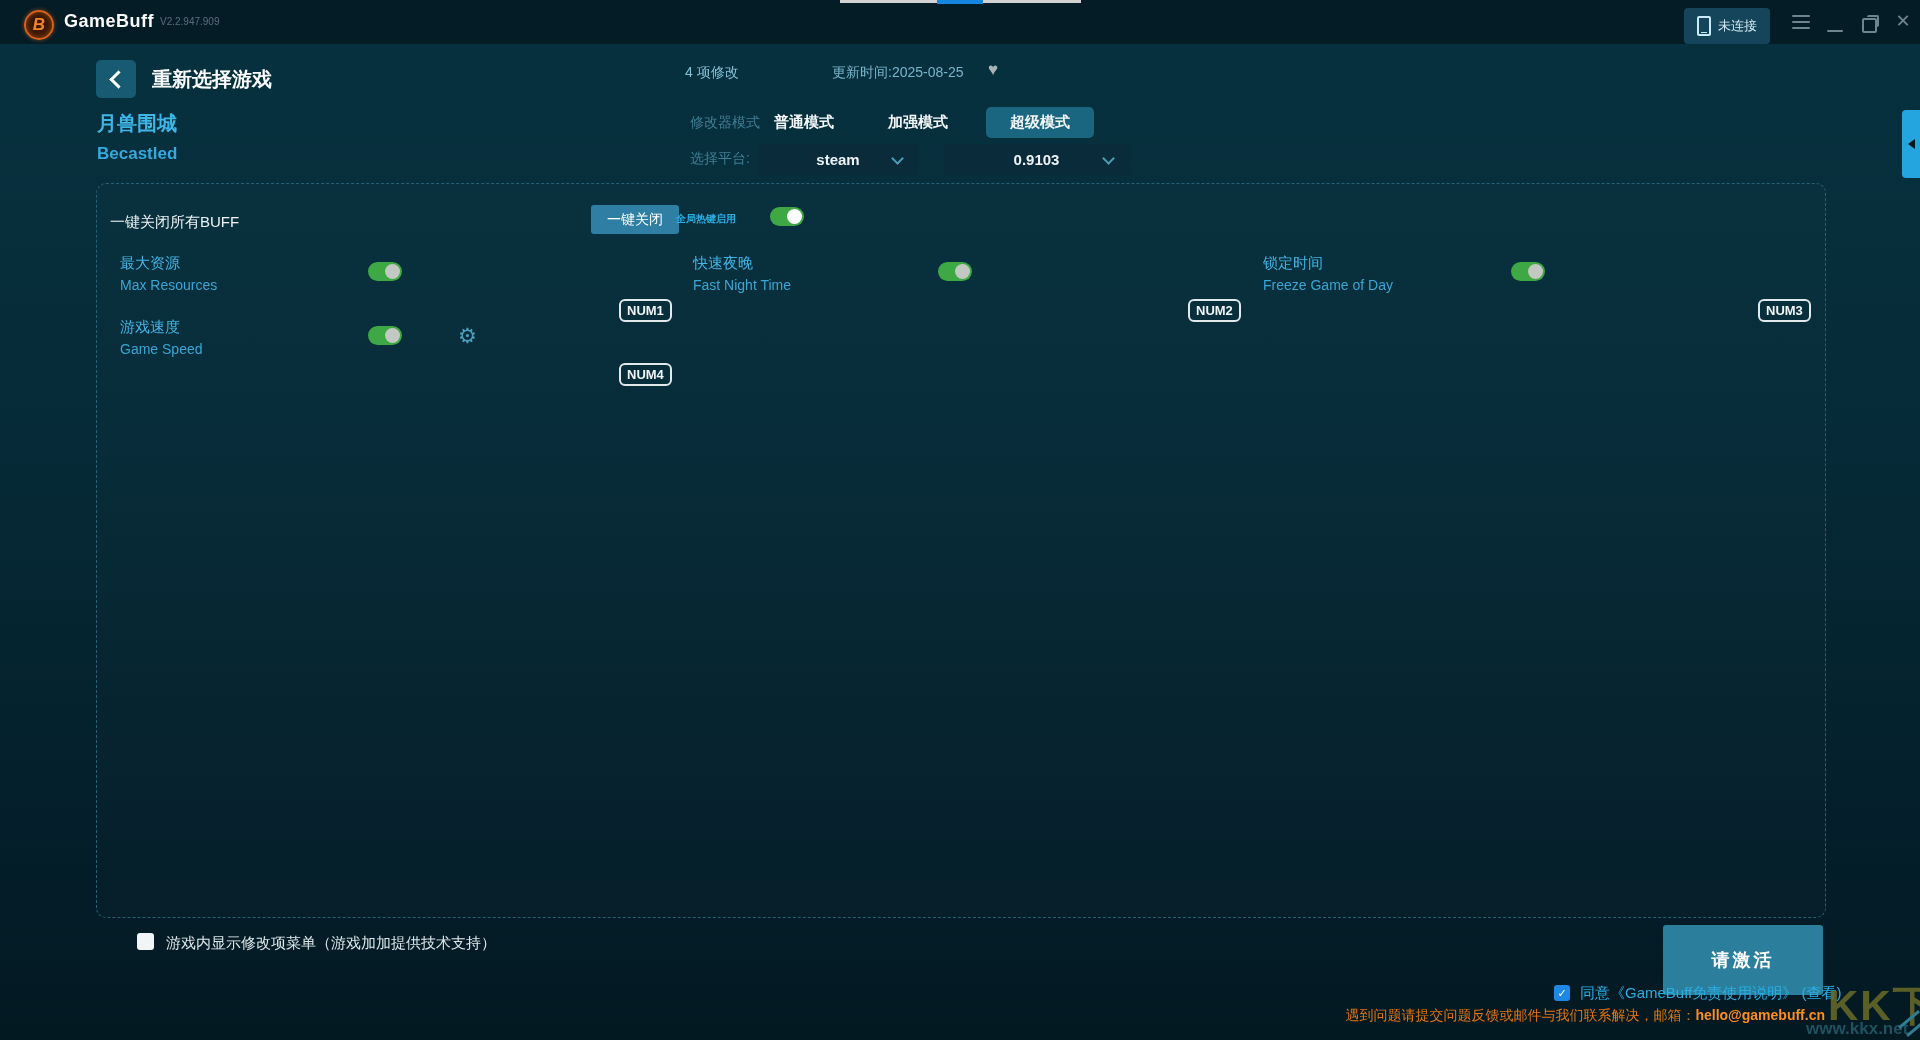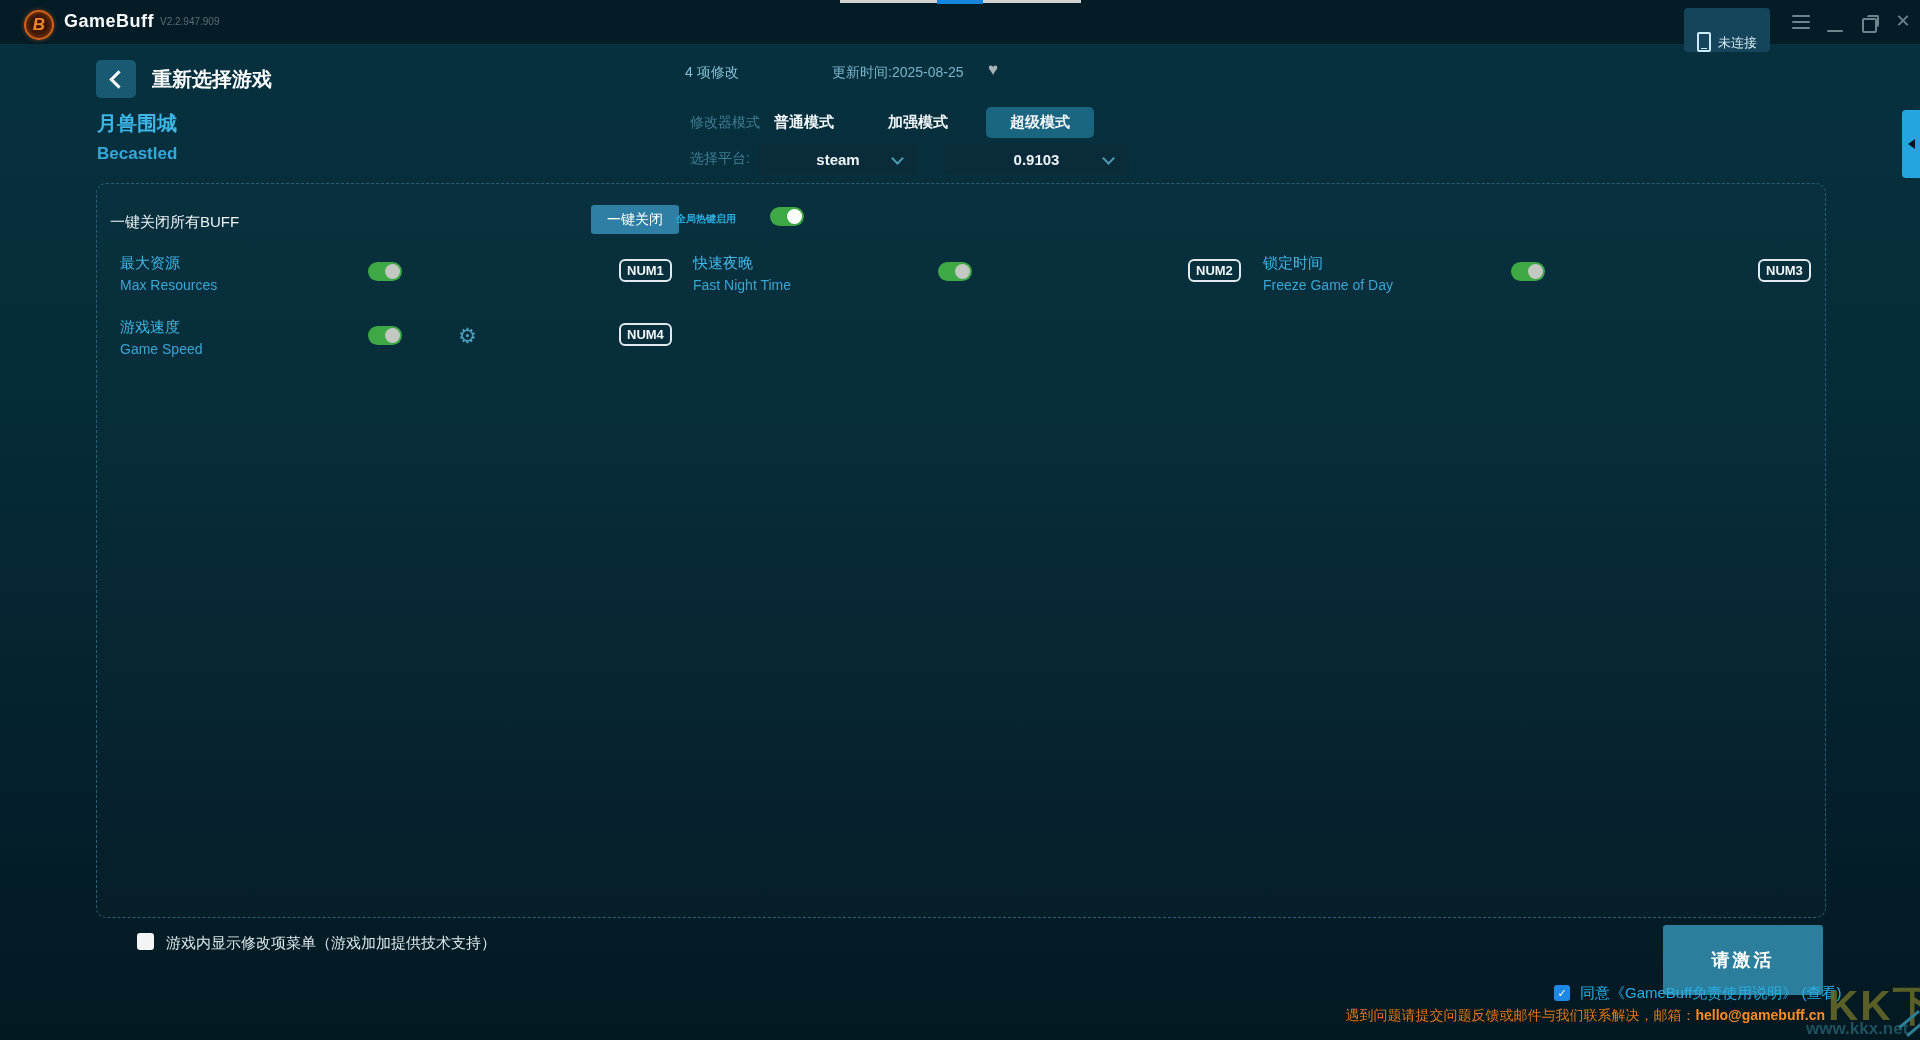--- a/index.html
+++ b/index.html
@@ -8,22 +8,22 @@
        font-family:"Liberation Sans","DejaVu Sans",sans-serif;color:#e6eef2;-webkit-font-smoothing:antialiased;}
   .abs{position:absolute;}
   
   .topbar{position:absolute;top:0;left:0;right:0;height:44px;background:#041c26;}
   .logo{position:absolute;left:24px;top:10px;width:26px;height:26px;border-radius:50%;
         background:radial-gradient(circle at 50% 55%,#3a1503 30%,#160801 100%);
         border:2px solid #d8611a;box-shadow:0 0 6px rgba(240,120,30,.6) inset,0 0 4px rgba(240,120,30,.5);
         display:flex;align-items:center;justify-content:center;color:#f08428;font-weight:bold;font-size:17px;font-style:italic;}
   .appname{position:absolute;left:64px;top:11px;font-size:18px;font-weight:bold;color:#fbfdfe;letter-spacing:.5px;}
   .appver{position:absolute;left:160px;top:16px;font-size:10px;color:#55707c;}
-  .connect-btn{position:absolute;left:1684px;top:8px;width:86px;height:44px;background:#15455a;border-radius:4px;
-        display:flex;align-items:flex-end;justify-content:center;gap:7px;}
+  .connect-btn{position:absolute;left:1684px;top:8px;width:86px;height:36px;background:#15455a;border-radius:4px;
+        display:flex;align-items:center;justify-content:center;gap:7px;}
   .phone{width:10px;height:16px;border:2px solid #c9eaf6;border-radius:2px;position:relative;}
   .phone::after{content:"";position:absolute;bottom:1px;left:2px;right:2px;height:1.5px;background:#c9eaf6;}
   .connect-label{font-size:13px;color:#d2e9f2;}
   .winbtn{position:absolute;top:12px;color:#6f858e;display:flex;align-items:center;justify-content:center;width:24px;height:20px;}
   .burger{display:flex;flex-direction:column;gap:3.5px;}
   .burger i{display:block;width:18px;height:2.2px;background:#6f858e;border-radius:1px;}
   .mini{width:16px;height:2.2px;background:#6f858e;border-radius:1px;}
   .restore{position:relative;width:11px;height:11px;border:2px solid #6f858e;border-radius:2px;}
   .restore::before{content:"";position:absolute;top:-5px;left:3px;width:10px;height:10px;
         border-top:2px solid #6f858e;border-right:2px solid #6f858e;border-radius:2px;}
@@ -65,21 +65,21 @@
   .close-all-label{position:absolute;left:110px;top:213px;font-size:15px;color:#eef3f5;}
   .close-all-btn{position:absolute;left:591px;top:205px;width:88px;height:29px;background:#2e7fa3;border-radius:3px;
         display:flex;align-items:center;justify-content:center;font-size:14px;color:#fff;}
   .hotkey-label{position:absolute;left:676px;top:212px;font-size:10px;font-weight:bold;color:#29aee3;}
   .toggle{position:absolute;width:34px;height:19px;border-radius:10px;background:#3da844;}
   .toggle .knob{position:absolute;top:2px;right:2px;width:15px;height:15px;border-radius:50%;background:#c3c8c3;}
   .toggle.white-knob .knob{background:#ffffff;}
   .cheat-zh{font-size:15px;color:#41b4e4;line-height:20px;}
   .cheat-en{font-size:14px;color:#3aa6d4;line-height:18px;margin-top:3px;}
   .num-badge{position:absolute;border:2px solid #e2e9ec;border-radius:6px;padding:2px 6px;
-        font-size:13px;font-weight:bold;color:#f0f5f7;}
+        font-size:13px;font-weight:bold;color:#f0f5f7;margin-top:40px;}
   .gear{position:absolute;font-size:21px;color:#4aa0bd;line-height:21px;}
   
   .menu-checkbox{position:absolute;left:137px;top:933px;width:17px;height:17px;background:#f2f5f5;border-radius:3px;}
   .menu-label{position:absolute;left:166px;top:934px;font-size:15px;color:#dde7ea;}
   .activate-btn{position:absolute;left:1663px;top:925px;width:160px;height:70px;background:#2c7f9c;border-radius:3px;
         display:flex;align-items:center;justify-content:center;font-size:18px;font-weight:bold;color:#fff;letter-spacing:3px;}
   .agree-box{position:absolute;left:1554px;top:985px;width:16px;height:16px;background:#1e88e5;border-radius:3px;
         display:flex;align-items:center;justify-content:center;color:#fff;font-size:11px;font-weight:bold;}
   .agree-text{position:absolute;left:1580px;top:984px;font-size:15px;color:#29aee3;}
   .support-line{position:absolute;right:95px;top:1007px;font-size:14px;color:#e6750f;white-space:nowrap;}

